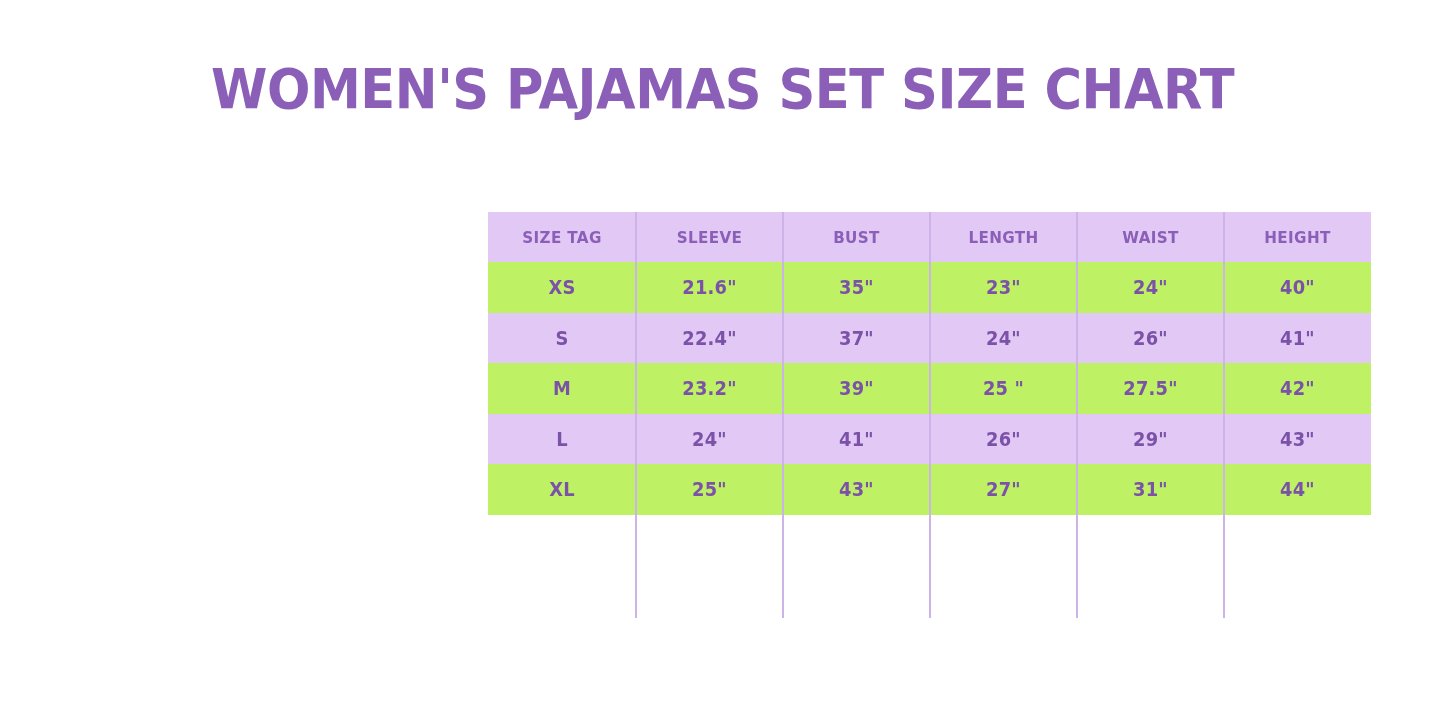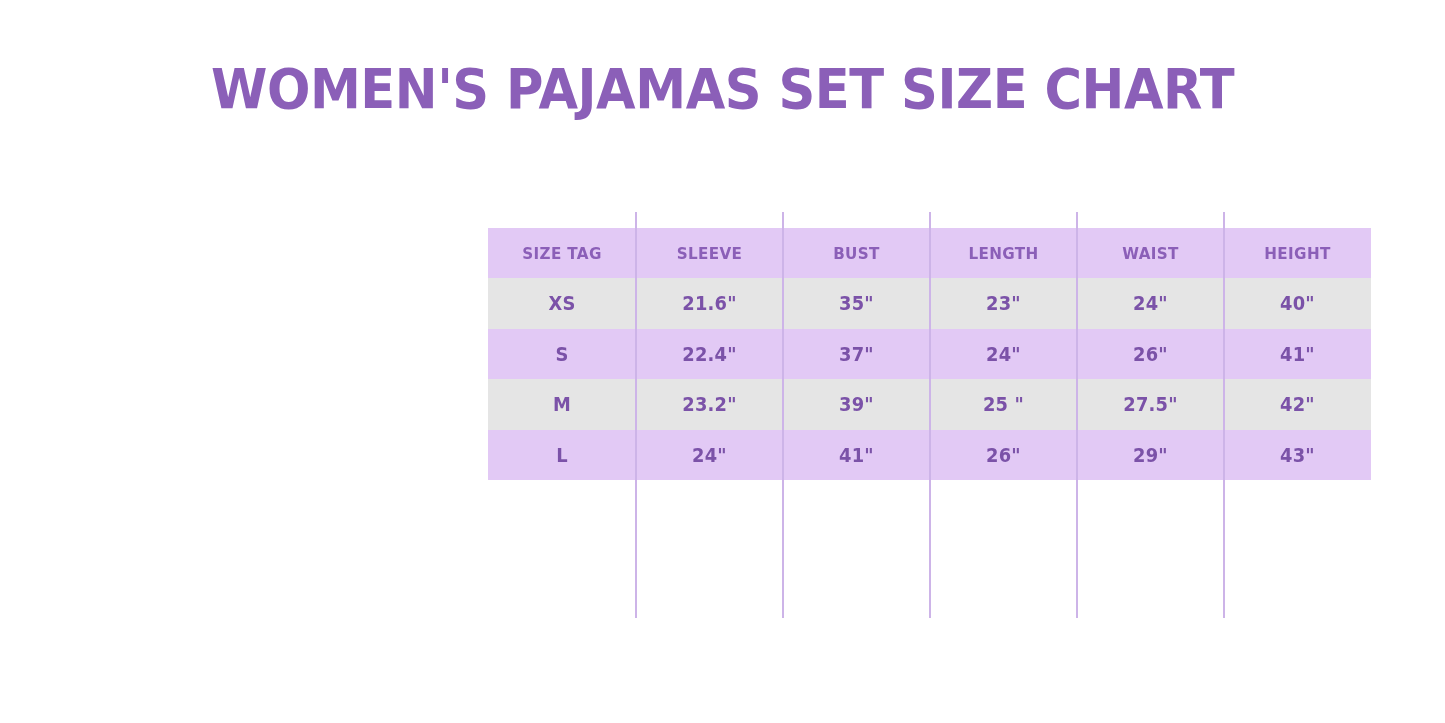--- a/index.html
+++ b/index.html
@@ -35,21 +35,21 @@
     color: #8B5FB8;
     white-space: nowrap;
     transform: scaleX(0.93);
     transform-origin: center center;
   }
 
   
   #size-table-wrap {
     position: absolute;
     left: 488px;
-    top: 228px;
+    top: 212px;
     width: 883px;
   }
 
   table.size-table {
     border-collapse: collapse;
     width: 883px;
     table-layout: fixed;
   }
 
   table.size-table col.c-size { width: 148px; }
@@ -74,21 +74,21 @@
     font-weight: bold;
     color: #8B5FB8;
     letter-spacing: 0.4px;
     transform: scaleX(0.92);
   }
 
   table.size-table tbody tr {
     height: 50.5px;
   }
 
-  table.size-table tbody tr.row-white { background: #e5e5e5; }
+  table.size-table tbody tr.row-white { background: #bef264; }
   table.size-table tbody tr.row-tint  { background: #E2C9F5; }
 
   table.size-table tbody td {
     font-family: "DejaVu Sans", sans-serif;
     font-size: 19px;
     font-weight: bold;
     color: #7B52A8;
     letter-spacing: 0.2px;
     transform: scaleX(0.94);
   }
@@ -170,20 +170,28 @@
           <td>42"</td>
         </tr>
         <tr class="row-tint">
           <td>L</td>
           <td>24"</td>
           <td>41"</td>
           <td>26"</td>
           <td>29"</td>
           <td>43"</td>
         </tr>
+        <tr class="row-white">
+          <td>XL</td>
+          <td>25"</td>
+          <td>43"</td>
+          <td>27"</td>
+          <td>31"</td>
+          <td>44"</td>
+        </tr>
       </tbody>
     </table>
   </div>
 
   <div id="dividers">
     <div class="divider d1"></div>
     <div class="divider d2"></div>
     <div class="divider d3"></div>
     <div class="divider d4"></div>
     <div class="divider d5"></div>

